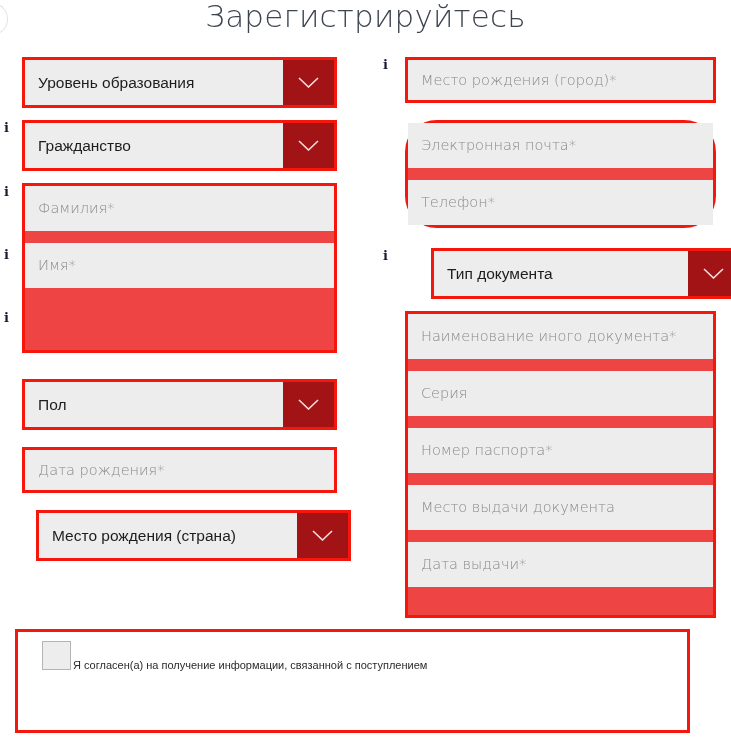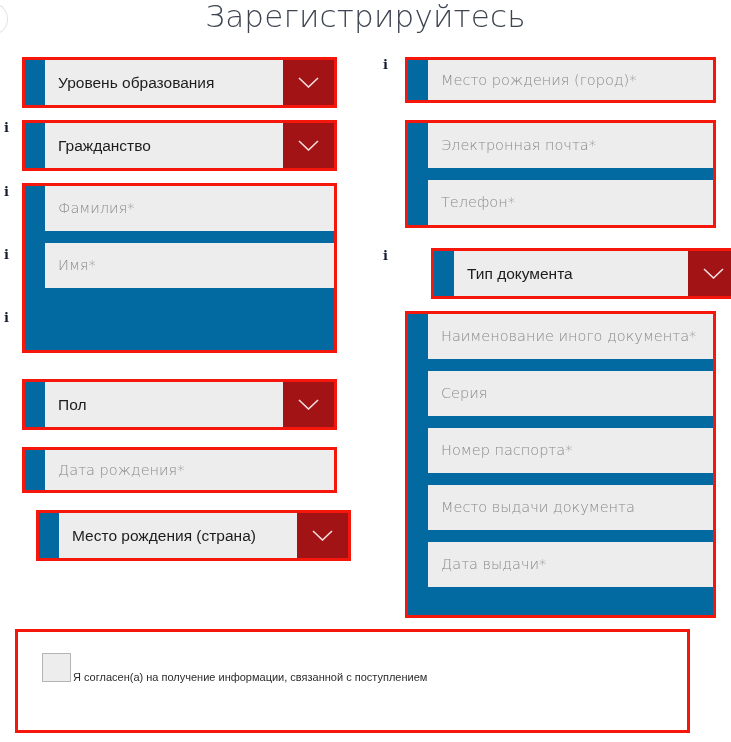--- a/index.html
+++ b/index.html
@@ -44,23 +44,22 @@
   }
 
   
   .col-left  { position: absolute; left: 0;   top: 0; width: 370px; height: 742px; }
   .col-right { position: absolute; left: 375px; top: 0; width: 356px; height: 742px; }
 
   
   .group {
     position: absolute;
     border: 3px solid #f5160c;
-    background: #0369a1;
-    box-sizing: border-box;
-    padding-left: 20px;
+    background: #ef4444;
+    box-sizing: border-box;
   }
 
   
   .field {
     position: relative;
     background: #ededed;
     box-sizing: border-box;
     height: 45px;
     display: flex;
     align-items: center;
@@ -242,21 +241,21 @@
 
 <div class="col-right">
 
   <span class="info-i" style="left:8px; top:58px;">i</span>
   <div class="group" style="left:30px; top:57px; width:311px; height:46px;">
     <div class="field" style="height:40px;">
       <span class="placeholder">Место рождения (город)*</span>
     </div>
   </div>
 
-  <div class="group" style="left:30px; top:120px; width:311px; height:108px;">
+  <div class="group" style="left:30px; top:120px; width:311px; height:108px;border-radius:32px;">
     <div class="field">
       <span class="placeholder">Электронная почта*</span>
     </div>
     <div class="field">
       <span class="placeholder">Телефон*</span>
     </div>
   </div>
 
   <span class="info-i" style="left:8px; top:249px;">i</span>
   <div class="group" style="left:30px; top:248px; width:311px; height:51px;margin-left:26px;">
@@ -287,19 +286,19 @@
     </div>
     <div class="field">
       <span class="placeholder">Дата выдачи*</span>
     </div>
   </div>
 
 </div>
 
 <div class="consent-panel">
 
-  <div class="consent-row" style="left:13px; top:21px;padding-left:11px;">
+  <div class="consent-row" style="left:13px; top:9px;padding-left:11px;">
     <span class="cbox"></span>
     <span class="consent-text">Я согласен(а) на получение информации, связанной с поступлением</span>
   </div>
 
 
 </div>
 
 </body></html>

